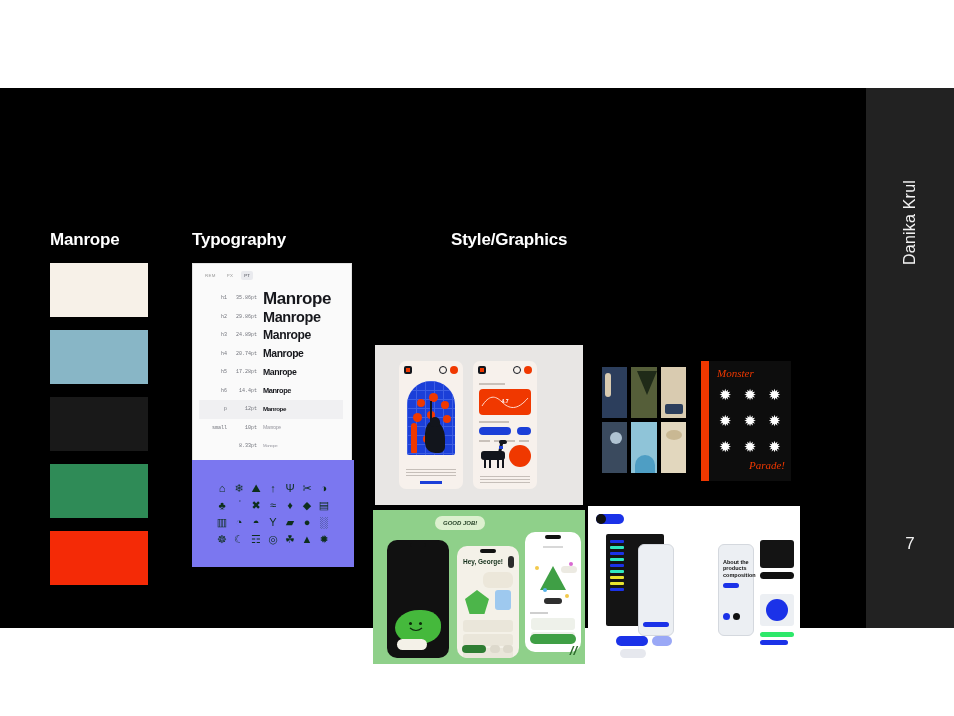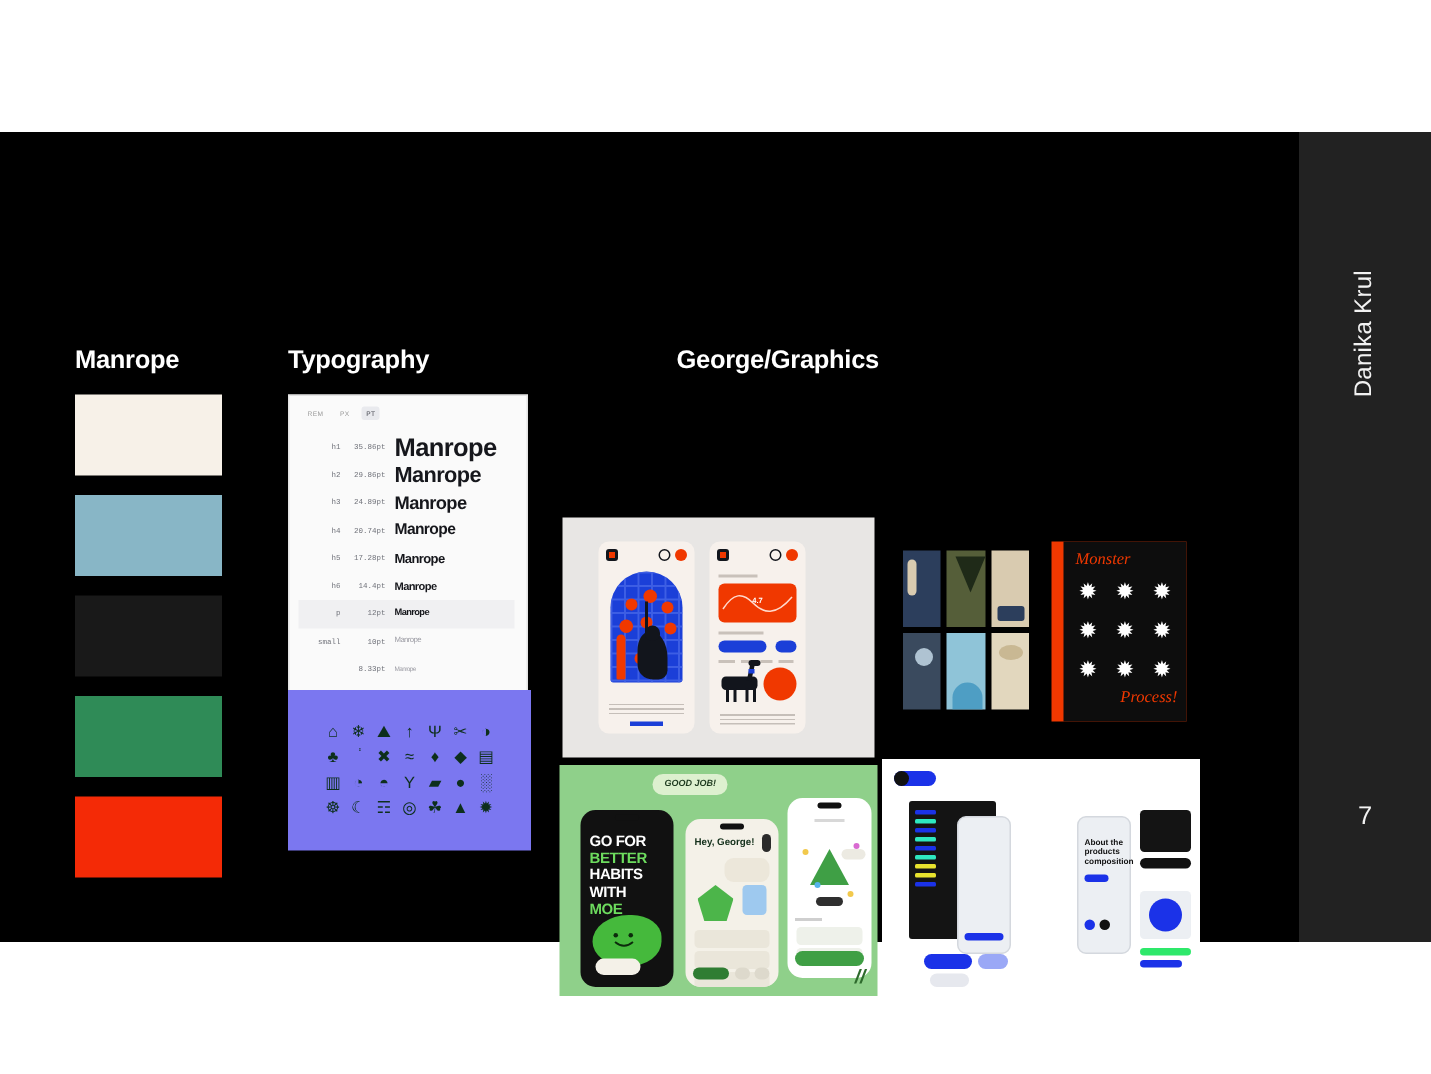--- a/index.html
+++ b/index.html
@@ -175,21 +175,21 @@
 </head>
 <body>
 
 <div class="page">
 
   <div class="slide">
 
 
     <div class="sec-label lbl-colours">Manrope</div>
     <div class="sec-label lbl-typography">Typography</div>
-    <div class="sec-label lbl-style">George/Graphics</div>
+    <div class="sec-label lbl-style">Style/Graphics</div>
     <div class="sec-label lbl-icons">Icons</div>
 
     <div class="swatches" id="swatches">
         <div class="swatch" style="background: rgb(247, 241, 232);"></div>
         <div class="swatch" style="background: rgb(136, 182, 198);"></div>
         <div class="swatch" style="background: rgb(25, 25, 25);"></div>
         <div class="swatch" style="background: rgb(47, 139, 87);"></div>
         <div class="swatch" style="background: rgb(244, 42, 6);"></div>
       </div>
 
@@ -375,36 +375,29 @@
             <div class="monster">✹</div>
             <div class="monster">✹</div>
             <div class="monster">✹</div>
             <div class="monster">✹</div>
             <div class="monster">✹</div>
             <div class="monster">✹</div>
             <div class="monster">✹</div>
             <div class="monster">✹</div>
             <div class="monster">✹</div>
           </div>
-        <div class="book-sub">Process!</div>
+        <div class="book-sub">Parade!</div>
       </div>
     </div>
 
     <div class="sg sg-moe">
       <div class="moe-bubble">GOOD JOB!</div>
 
       <div class="mphone mp1">
         <div class="notch"></div>
-        <div class="moe-head">
-          <span>GO FOR</span><br>
-          <span class="accent-green">BETTER</span><br>
-          <span>HABITS</span><br>
-          <span>WITH</span><br>
-          <span class="accent-green">MOE</span>
-        </div>
         <div class="blob">
           <div class="blob-eye" style="left:14px;"></div>
           <div class="blob-eye" style="left:24px;"></div>
           <svg width="14" height="6" style="position:absolute;left:14px;top:17px;">
             <path d="M1 1 Q7 6 13 1" fill="none" stroke="#0c2b0c" stroke-width="1.2"></path>
           </svg>
         </div>
         <div class="pill" style="left:10px;bottom:8px;width:30px;height:11px;background:#f4f1e8;"></div>
       </div>
 

